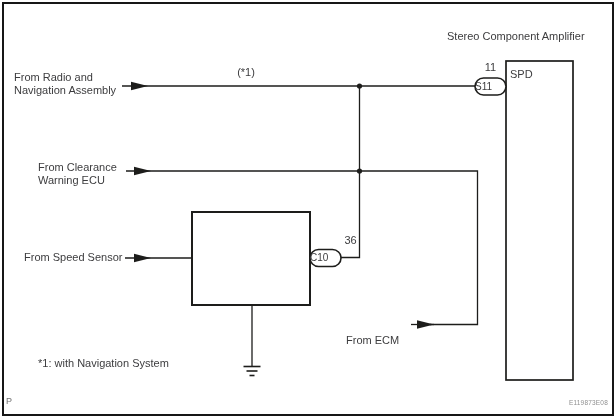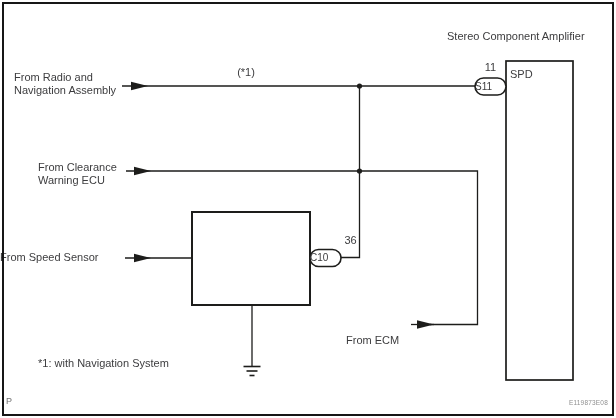--- a/index.html
+++ b/index.html
@@ -84,21 +84,21 @@
   <div class="lbl" style="left:38px;top:161px;">
     <div>From Clearance</div>
     <div>Warning ECU</div>
   </div>
 
   <div class="lbl" style="left:14px;top:71px;">
     <div>From Radio and</div>
     <div>Navigation Assembly</div>
   </div>
 
-  <div class="lbl" style="left:0;top:251px;">From Speed Sensor</div>
+  <div class="lbl" style="left:24px;top:251px;">From Speed Sensor</div>
 
   <div class="lbl" style="left:346px;top:318px;margin-top:16px;">From ECM</div>
 
 
   <div class="lbl ctr" style="left:230px;top:66px;width:32px;">(*1)</div>
 
   <div class="lbl ctr" style="left:475px;top:61px;width:31px;">11</div>
   <div class="conn-text" style="left:475px;top:78.5px;width:31px;">S11</div>
   <div class="lbl" style="left:510px;top:68px;">SPD</div>
 

